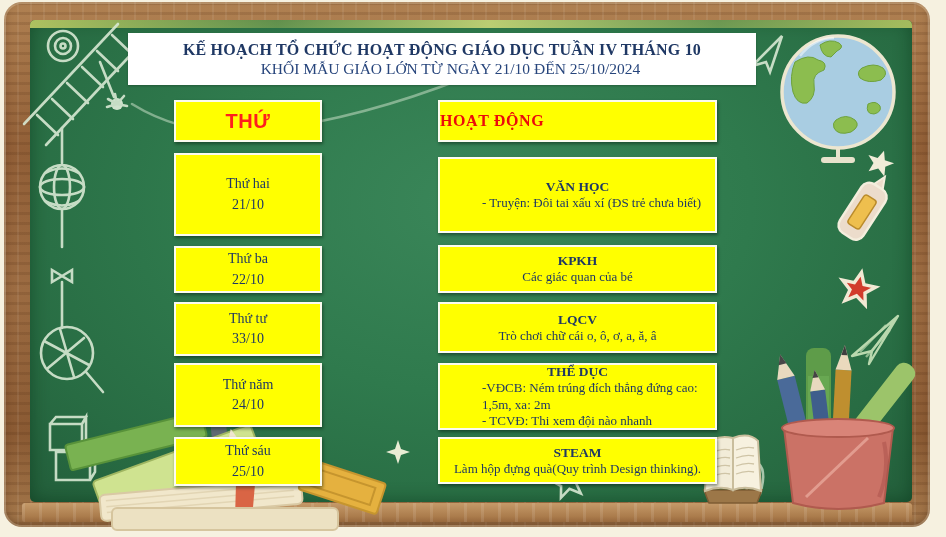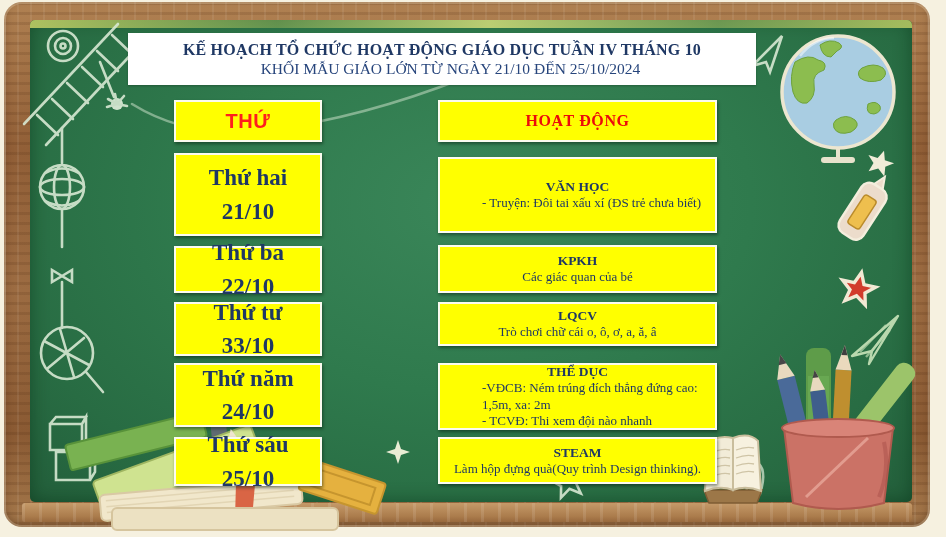--- a/index.html
+++ b/index.html
@@ -51,24 +51,24 @@
 
   
   .cell{
     position:absolute;background:#ffff00;border:2px solid #fbfbef;box-sizing:border-box;
     box-shadow:1px 2px 3px rgba(0,20,8,.45);
     display:flex;flex-direction:column;justify-content:center;
     color:#1f3864;
   }
   .hdr-day{left:174px;top:100px;width:148px;height:42px;align-items:center;}
   .hdr-day span{font-family:"Liberation Sans",sans-serif;font-weight:bold;font-size:20px;color:#ff1e1e;letter-spacing:.5px;}
-  .hdr-act{left:438px;top:100px;width:279px;height:42px;align-items:center;}
+  .hdr-act{left:438px;top:100px;width:279px;height:42px;align-items:flex-start;}
   .hdr-act span{font-weight:bold;font-size:16px;color:#ec0b0b;letter-spacing:.6px;}
 
-  .day-cell{text-align:center;font-weight:bold;font-size:23px;line-height:1.45;}
+  .day-cell{text-align:center;font-weight:normal;font-size:14px;line-height:1.45;}
   .act-cell{padding:1px 6px;font-size:13px;line-height:1.28;}
   .act-subject{font-weight:bold;font-size:13.5px;text-align:center;}
   .act-cell.align-left .act-detail{text-align:left;margin-left:36px;}
   .act-cell.align-center .act-detail{text-align:center;}
 </style>
 </head>
 <body>
 
 <div class="stage">
   <div class="frame"></div>
@@ -236,21 +236,21 @@
           <div>22/10</div>
         </div>
         <div class="cell act-cell align-center" style="left: 438px; top: 245px; width: 279px; height: 48px;">
           <div class="act-subject">KPKH</div>
           <div class="act-detail">Các giác quan của bé</div>
         </div>
         <div class="cell day-cell" style="left: 174px; top: 302px; width: 148px; height: 54px;">
           <div>Thứ tư</div>
           <div>33/10</div>
         </div>
-        <div class="cell act-cell align-center" style="left: 438px; top: 302px; width: 279px; height: 44px;">
+        <div class="cell act-cell align-center" style="left: 438px; top: 302px; width: 279px; height: 51px;">
           <div class="act-subject">LQCV</div>
           <div class="act-detail">Trò chơi chữ cái o, ô, ơ, a, ă, â</div>
         </div>
         <div class="cell day-cell" style="left: 174px; top: 363px; width: 148px; height: 64px;">
           <div>Thứ năm</div>
           <div>24/10</div>
         </div>
         <div class="cell act-cell align-left" style="left: 438px; top: 363px; width: 279px; height: 67px;">
           <div class="act-subject">THỂ DỤC</div>
           <div class="act-detail">-VĐCB: Ném trúng đích thẳng đứng cao: 1,5m, xa: 2m</div>

